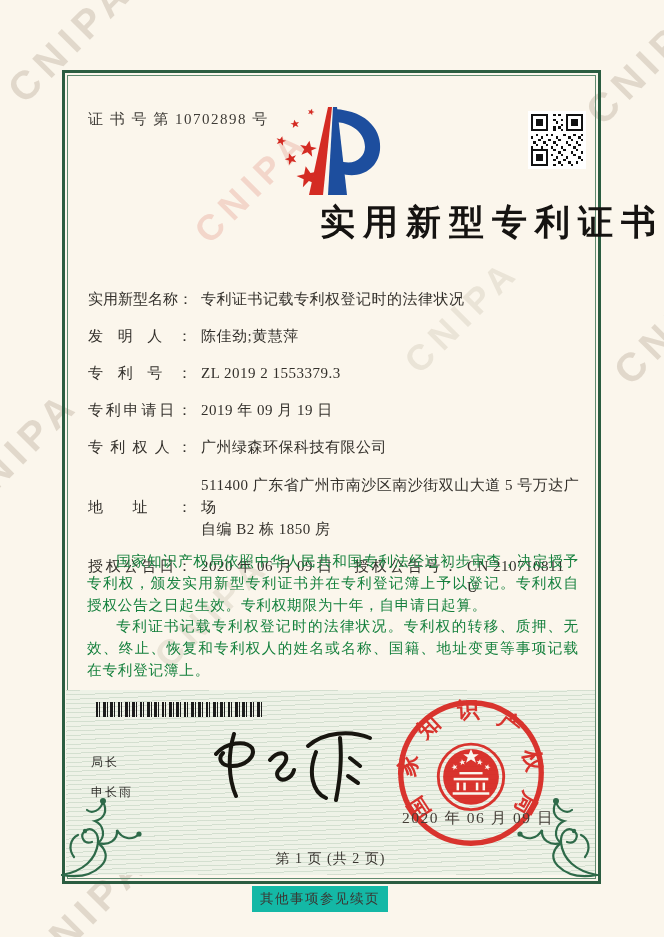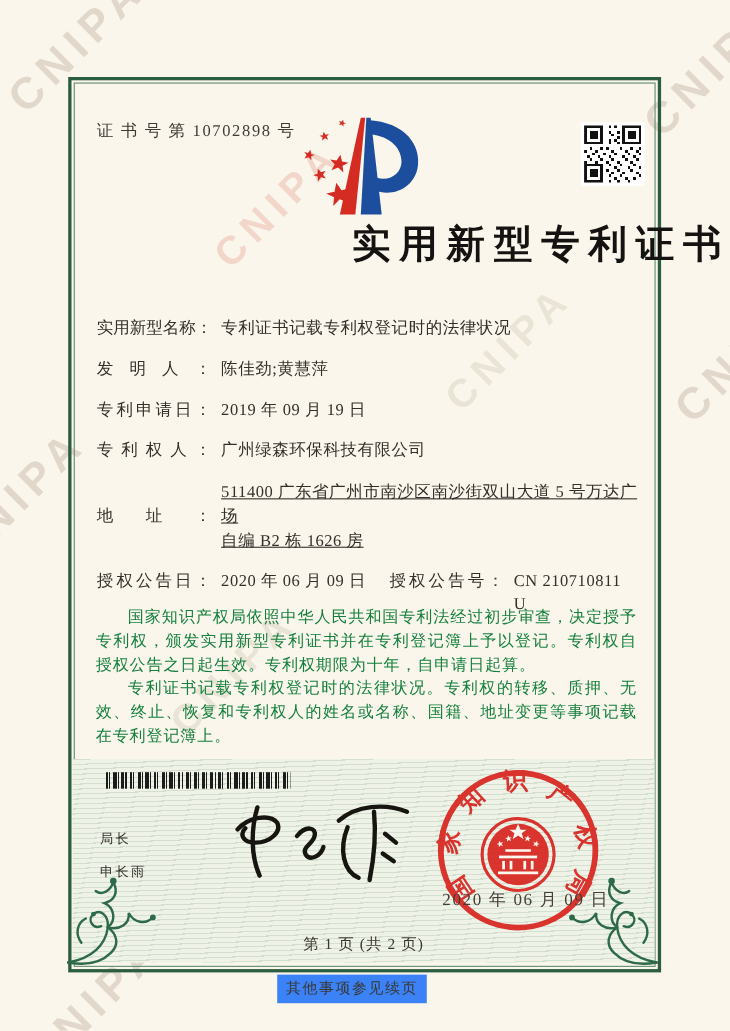--- a/index.html
+++ b/index.html
@@ -40,21 +40,21 @@
     font-size:35px;font-weight:bold;letter-spacing:8px;color:#151311;z-index:3;
   }
   
   .fields{position:absolute;left:88px;top:289px;width:492px;z-index:3;font-size:15px;color:#33302b;}
   .frow{margin-bottom:16px;line-height:21px;display:flex;align-items:center;}
   .flabel{
     display:inline-block;width:104px;flex:0 0 104px;
     text-align:justify;text-align-last:justify;white-space:nowrap;
   }
   .fvalue{margin-left:9px;letter-spacing:.5px;}
-  .fvalue .vline{display:block;line-height:22px;text-decoration:underline;}
+  .fvalue .vline{display:block;line-height:22px;}
   .grant-row{display:flex;margin-top:7px;line-height:21px;}
   .grant-left{display:flex;width:266px;flex:0 0 266px;}
   .grant-right{display:flex;}
   
   .paras{position:absolute;left:87px;top:551px;width:492px;z-index:3;}
   .paras p{
     margin:0;font-size:14.6px;line-height:21.8px;text-indent:2em;
     letter-spacing:.8px;color:#15803d;text-align:justify;
   }
   
@@ -89,21 +89,21 @@
   .page-info{
     position:absolute;left:0;bottom:7px;width:100%;text-align:center;
     font-size:14px;letter-spacing:1px;color:#393630;z-index:3;
   }
   .flourish{position:absolute;z-index:3;}
   .flourish.left{left:-10px;bottom:-4px;}
   .flourish.right{right:-8px;bottom:-4px;transform:scaleX(-1);}
   
   .footer-note{
     position:absolute;left:252px;top:886px;width:136px;height:26px;z-index:3;
-    background:#3b82f6;text-align:center;line-height:26px;
+    background:#14b8a6;text-align:center;line-height:26px;
     font-size:13.5px;letter-spacing:1.5px;color:#3a3733;
   }
 </style>
 </head>
 <body>
 
 <span class="wm" style="left:-8px;top:18px;">CNIPA</span>
 <span class="wm" style="left:570px;top:40px;">CNIPA</span>
 <span class="wm" style="left:-62px;top:430px;">CNIPA</span>
 <span class="wm" style="left:598px;top:300px;">CNIPA</span>
@@ -158,32 +158,36 @@
 <div class="fields">
   <div class="frow">
     <span class="flabel">实用新型名称：</span>
     <span class="fvalue">专利证书记载专利权登记时的法律状况</span>
   </div>
   <div class="frow">
     <span class="flabel">发明人：</span>
     <span class="fvalue">陈佳劲;黄慧萍</span>
   </div>
   <div class="frow">
+    <span class="flabel">专利号：</span>
+    <span class="fvalue">ZL 2019 2 1553379.3</span>
+  </div>
+  <div class="frow">
     <span class="flabel">专利申请日：</span>
     <span class="fvalue">2019 年 09 月 19 日</span>
   </div>
   <div class="frow">
     <span class="flabel">专利权人：</span>
     <span class="fvalue">广州绿森环保科技有限公司</span>
   </div>
   <div class="frow" style="">
     <span class="flabel">地址：</span>
     <span class="fvalue">
       <span class="vline">511400 广东省广州市南沙区南沙街双山大道 5 号万达广场</span>
-      <span class="vline">自编 B2 栋 1626 房</span>
+      <span class="vline">自编 B2 栋 1850 房</span>
     </span>
   </div>
   <div class="grant-row">
     <span class="grant-left">
       <span class="flabel">授权公告日：</span>
       <span class="fvalue">2020 年 06 月 09 日</span>
     </span>
     <span class="grant-right">
       <span class="flabel">授权公告号：</span>
       <span class="fvalue">CN 210710811 U</span>

